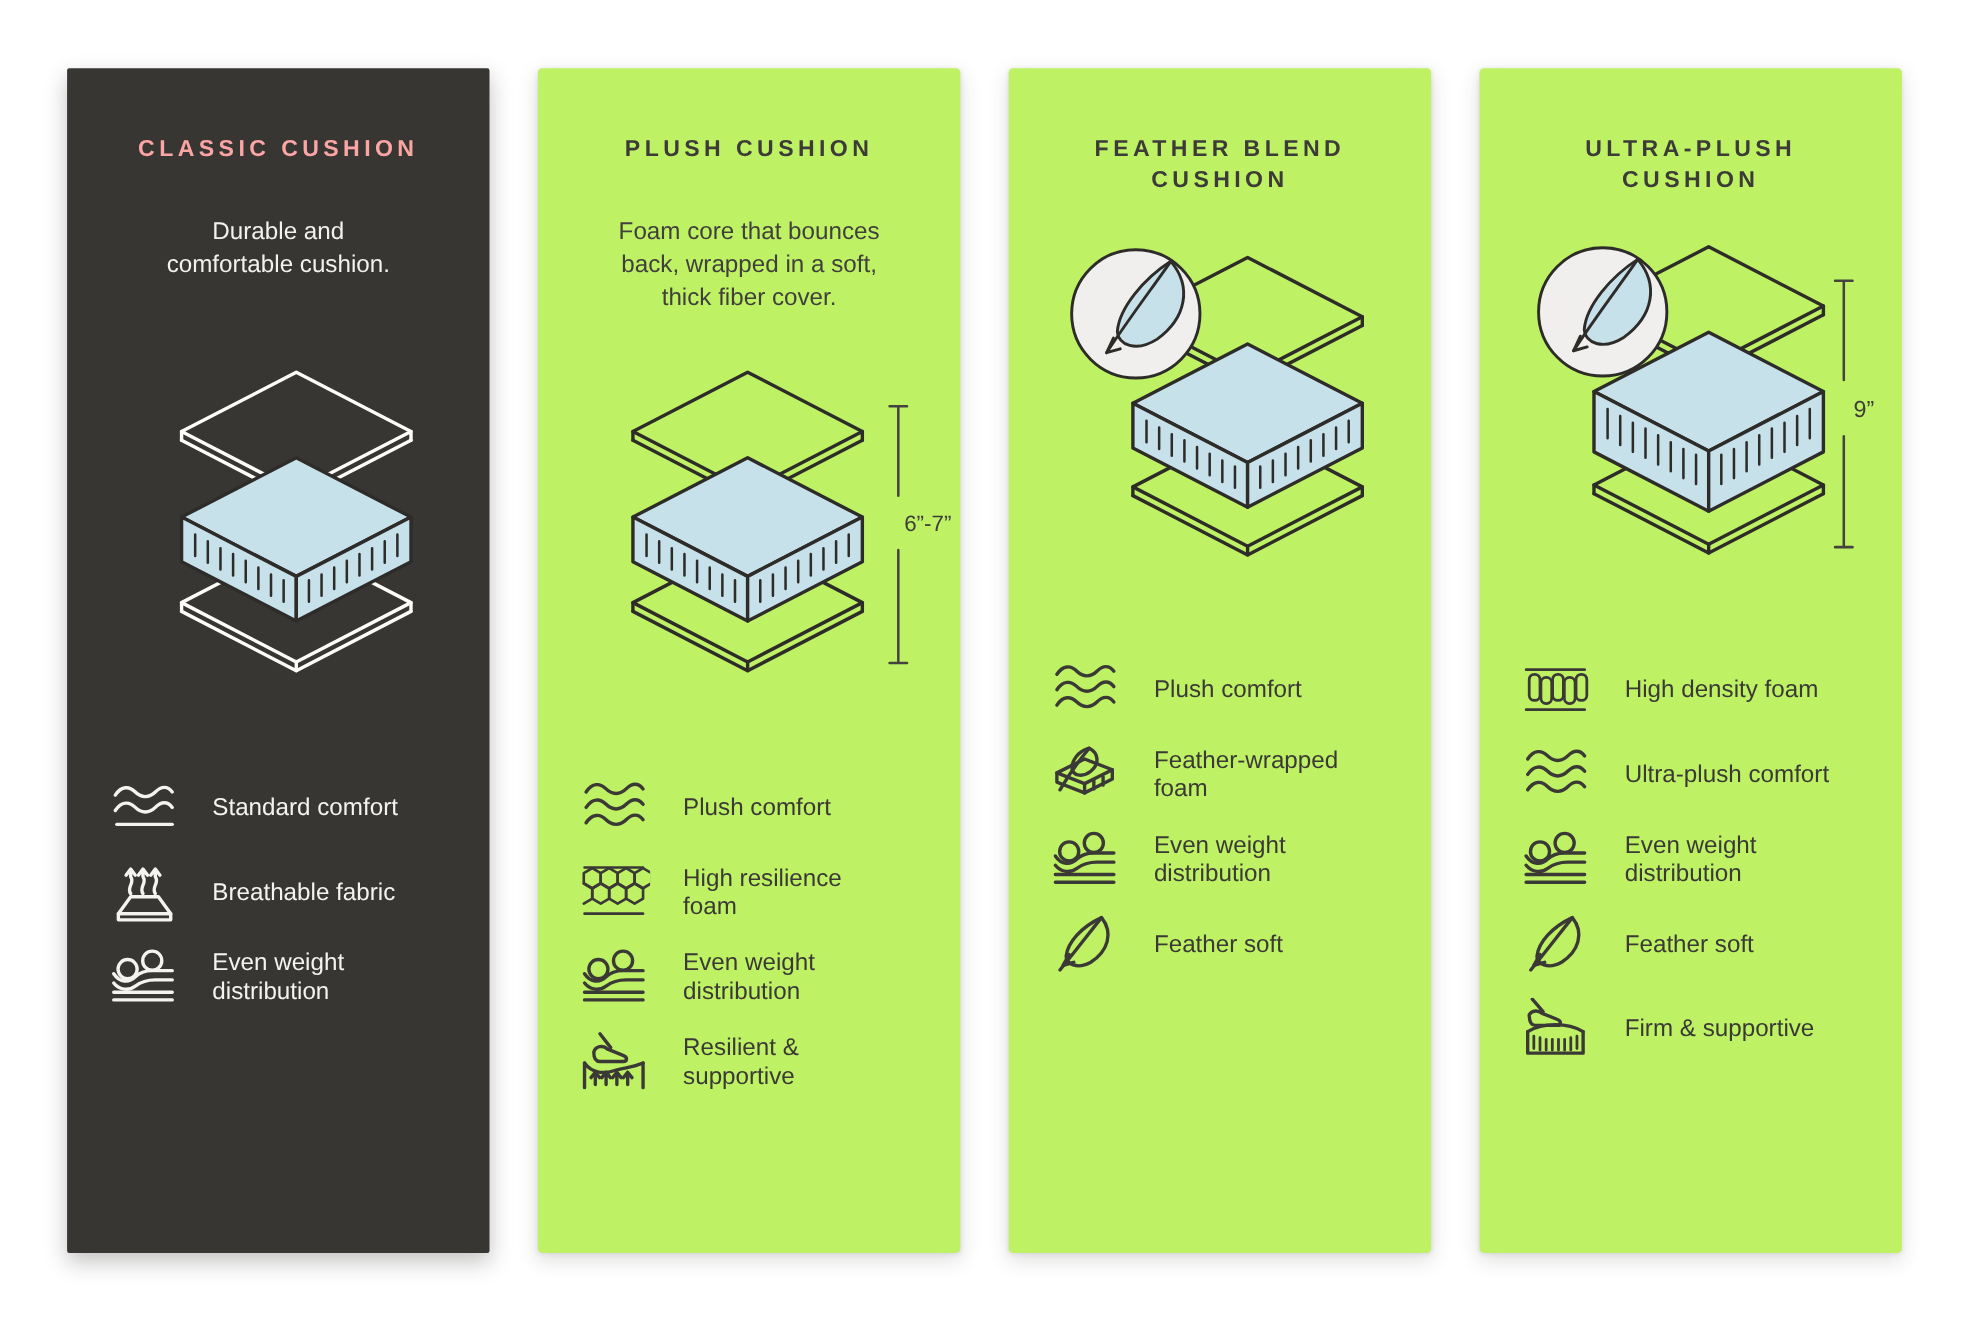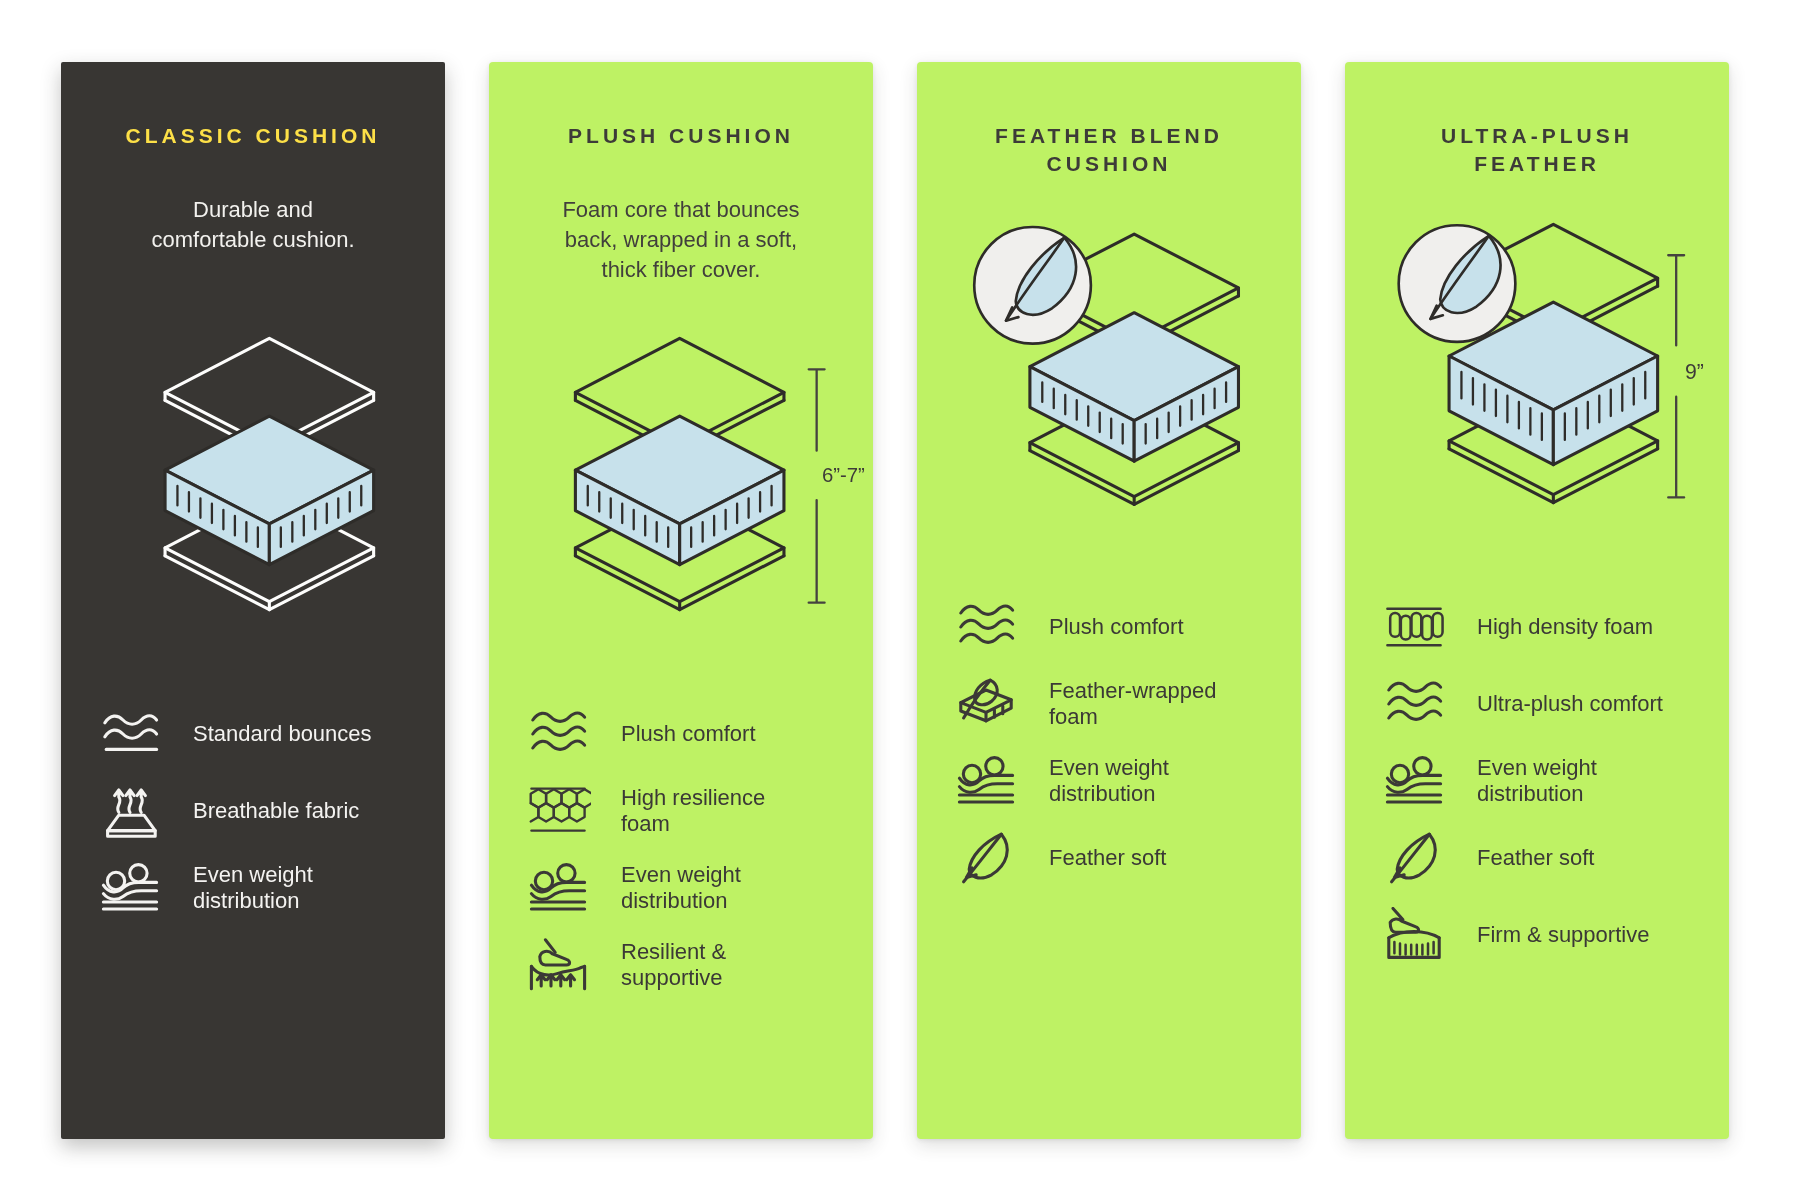--- a/index.html
+++ b/index.html
@@ -15,21 +15,21 @@
     box-shadow:0 6px 18px rgba(50,48,45,.16),0 1px 4px rgba(50,48,45,.10);
     color:#3e3c39;
   }
   .card.dark{background:#383633;border-radius:2px;color:#f4f3f1;
     box-shadow:0 8px 20px rgba(40,38,35,.28);}
   .title{
     margin-top:60px;min-height:56px;
     font-size:21px;font-weight:700;letter-spacing:4px;line-height:28px;
     text-align:center;white-space:pre-line;color:#3d3b38;
   }
-  .card.dark .title{color:#fde047;text-align:center;}
+  .card.dark .title{color:#fca5a5;text-align:center;}
   .desc{
     margin:14px -10px 13px;min-height:90px;
     font-size:22px;line-height:30px;text-align:center;white-space:pre-line;
     color:#413f3c;
   }
   .card.dark .desc{color:#f2f1ee;}
   .illo{margin:26px auto 0;width:350px;color:#2e2c29;}
   .card.dark .illo{color:#fdfdfc;}
   .illo svg{display:block;}
   .illo text{font-family:"Liberation Sans","DejaVu Sans",sans-serif;}
@@ -164,21 +164,21 @@
         <use href="#sym-slab" class="slab" transform="translate(195,268)"></use>
         <use href="#sym-slab" class="slab" transform="translate(195,92)"></use>
         <use href="#sym-foam" transform="translate(195,180)"></use>
       </svg>
     </div>
     <div class="features">
       <div class="feat">
         <svg class="fi" viewBox="0 0 44 40">
             <use href="#i-waves2"></use>
           </svg>
-        <div class="flabel">Standard bounces</div>
+        <div class="flabel">Standard comfort</div>
       </div>
       <div class="feat">
         <svg class="fi" viewBox="0 0 44 40">
             <use href="#i-breathable"></use>
           </svg>
         <div class="flabel">Breathable fabric</div>
       </div>
       <div class="feat">
         <svg class="fi" viewBox="0 0 44 40">
             <use href="#i-even"></use>
@@ -272,21 +272,21 @@
         <svg class="fi" viewBox="0 0 44 40">
             <use href="#i-feather"></use>
           </svg>
         <div class="flabel">Feather soft</div>
       </div>
     </div>
   </section>
 
   <section class="card">
     <h2 class="title">ULTRA-PLUSH
-FEATHER</h2>
+CUSHION</h2>
     <div class="illo">
       <svg viewBox="0 0 396 344" width="350" height="304">
         <use href="#sym-slab" class="slab" transform="translate(195,268)"></use>
         <use href="#sym-slab" class="slab" transform="translate(195,84)"></use>
         <use href="#sym-foam-thick" transform="translate(195,172)"></use>
         <use href="#sym-badge" transform="translate(86,90)"></use>
         <g transform="translate(334,0)">
           <path d="M-9,58 H9 M0,58 V160 M0,218 V332 M-9,332 H9" stroke="#45433f" stroke-width="2.6" fill="none" stroke-linecap="round"></path>
           <text x="10" y="198" font-size="24" fill="#3e3c39">9”</text>
         </g>

